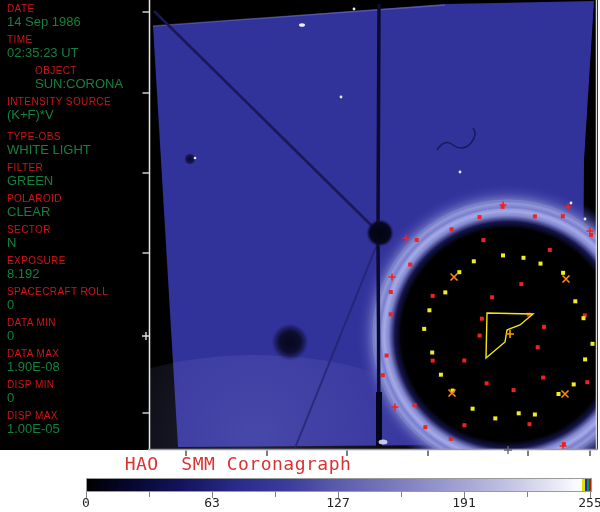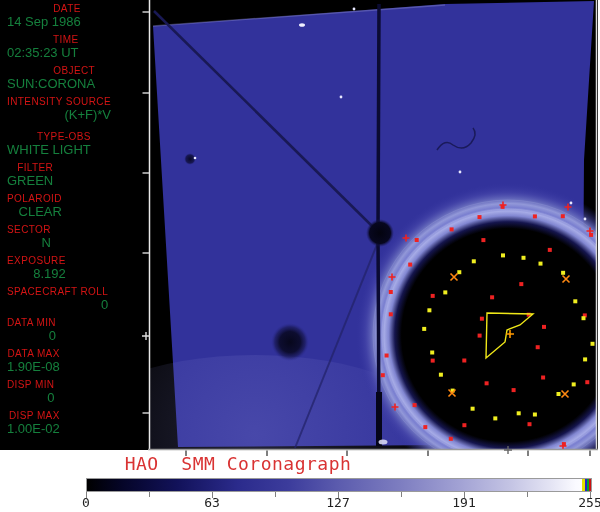--- a/index.html
+++ b/index.html
@@ -5,21 +5,21 @@
   html,body{margin:0;padding:0;}
   body{
     width:600px;height:512px;position:relative;overflow:hidden;
     background:#ffffff;font-family:"Liberation Sans",sans-serif;
   }
   #black-panel{
     position:absolute;left:0;top:0;width:598px;height:450px;
     background:#000000;
   }
   
-  #sidebar{position:absolute;left:7px;top:0;width:140px;height:450px;z-index:3;text-align:right;}
+  #sidebar{position:absolute;left:7px;top:0;width:140px;height:450px;z-index:3;}
   .field{position:absolute;left:0;}
   .f-label{
     font-size:10px;line-height:10px;letter-spacing:.4px;
     color:#d41414;font-family:"Liberation Sans",sans-serif;white-space:nowrap;
   }
   .f-value{
     font-size:13px;line-height:14px;margin-top:1px;
     color:#15803d;font-family:"Liberation Sans",sans-serif;white-space:nowrap;
   }
   
@@ -55,21 +55,21 @@
 
 <div id="sidebar">
     <div class="field" style="top: 4px;">
       <div class="f-label">DATE</div>
       <div class="f-value">14 Sep 1986</div>
     </div>
     <div class="field" style="top: 35px;">
       <div class="f-label">TIME</div>
       <div class="f-value">02:35:23 UT</div>
     </div>
-    <div class="field" style="top: 66px;">
+    <div class="field" style="top: 66px; margin-left: 28px;">
       <div class="f-label">OBJECT</div>
       <div class="f-value">SUN:CORONA</div>
     </div>
     <div class="field" style="top: 97px;">
       <div class="f-label">INTENSITY SOURCE</div>
       <div class="f-value">(K+F)*V</div>
     </div>
     <div class="field" style="top: 132px;">
       <div class="f-label">TYPE-OBS</div>
       <div class="f-value">WHITE LIGHT</div>
@@ -101,21 +101,21 @@
     <div class="field" style="top: 349px;">
       <div class="f-label">DATA MAX</div>
       <div class="f-value">1.90E-08</div>
     </div>
     <div class="field" style="top: 380px;">
       <div class="f-label">DISP MIN</div>
       <div class="f-value">0</div>
     </div>
     <div class="field" style="top: 411px;">
       <div class="f-label">DISP MAX</div>
-      <div class="f-value">1.00E-02</div>
+      <div class="f-value">1.00E-05</div>
     </div>
   </div>
 
 <svg id="display" width="600" height="512" viewBox="0 0 600 512">
   <defs>
     <clipPath id="imgclip">
         <rect x="150" y="0" width="446" height="449"></rect>
       </clipPath>
     <radialGradient id="occ" gradientUnits="userSpaceOnUse" cx="508" cy="335" r="152">
       <stop offset="0" stop-color="#000000"></stop>

